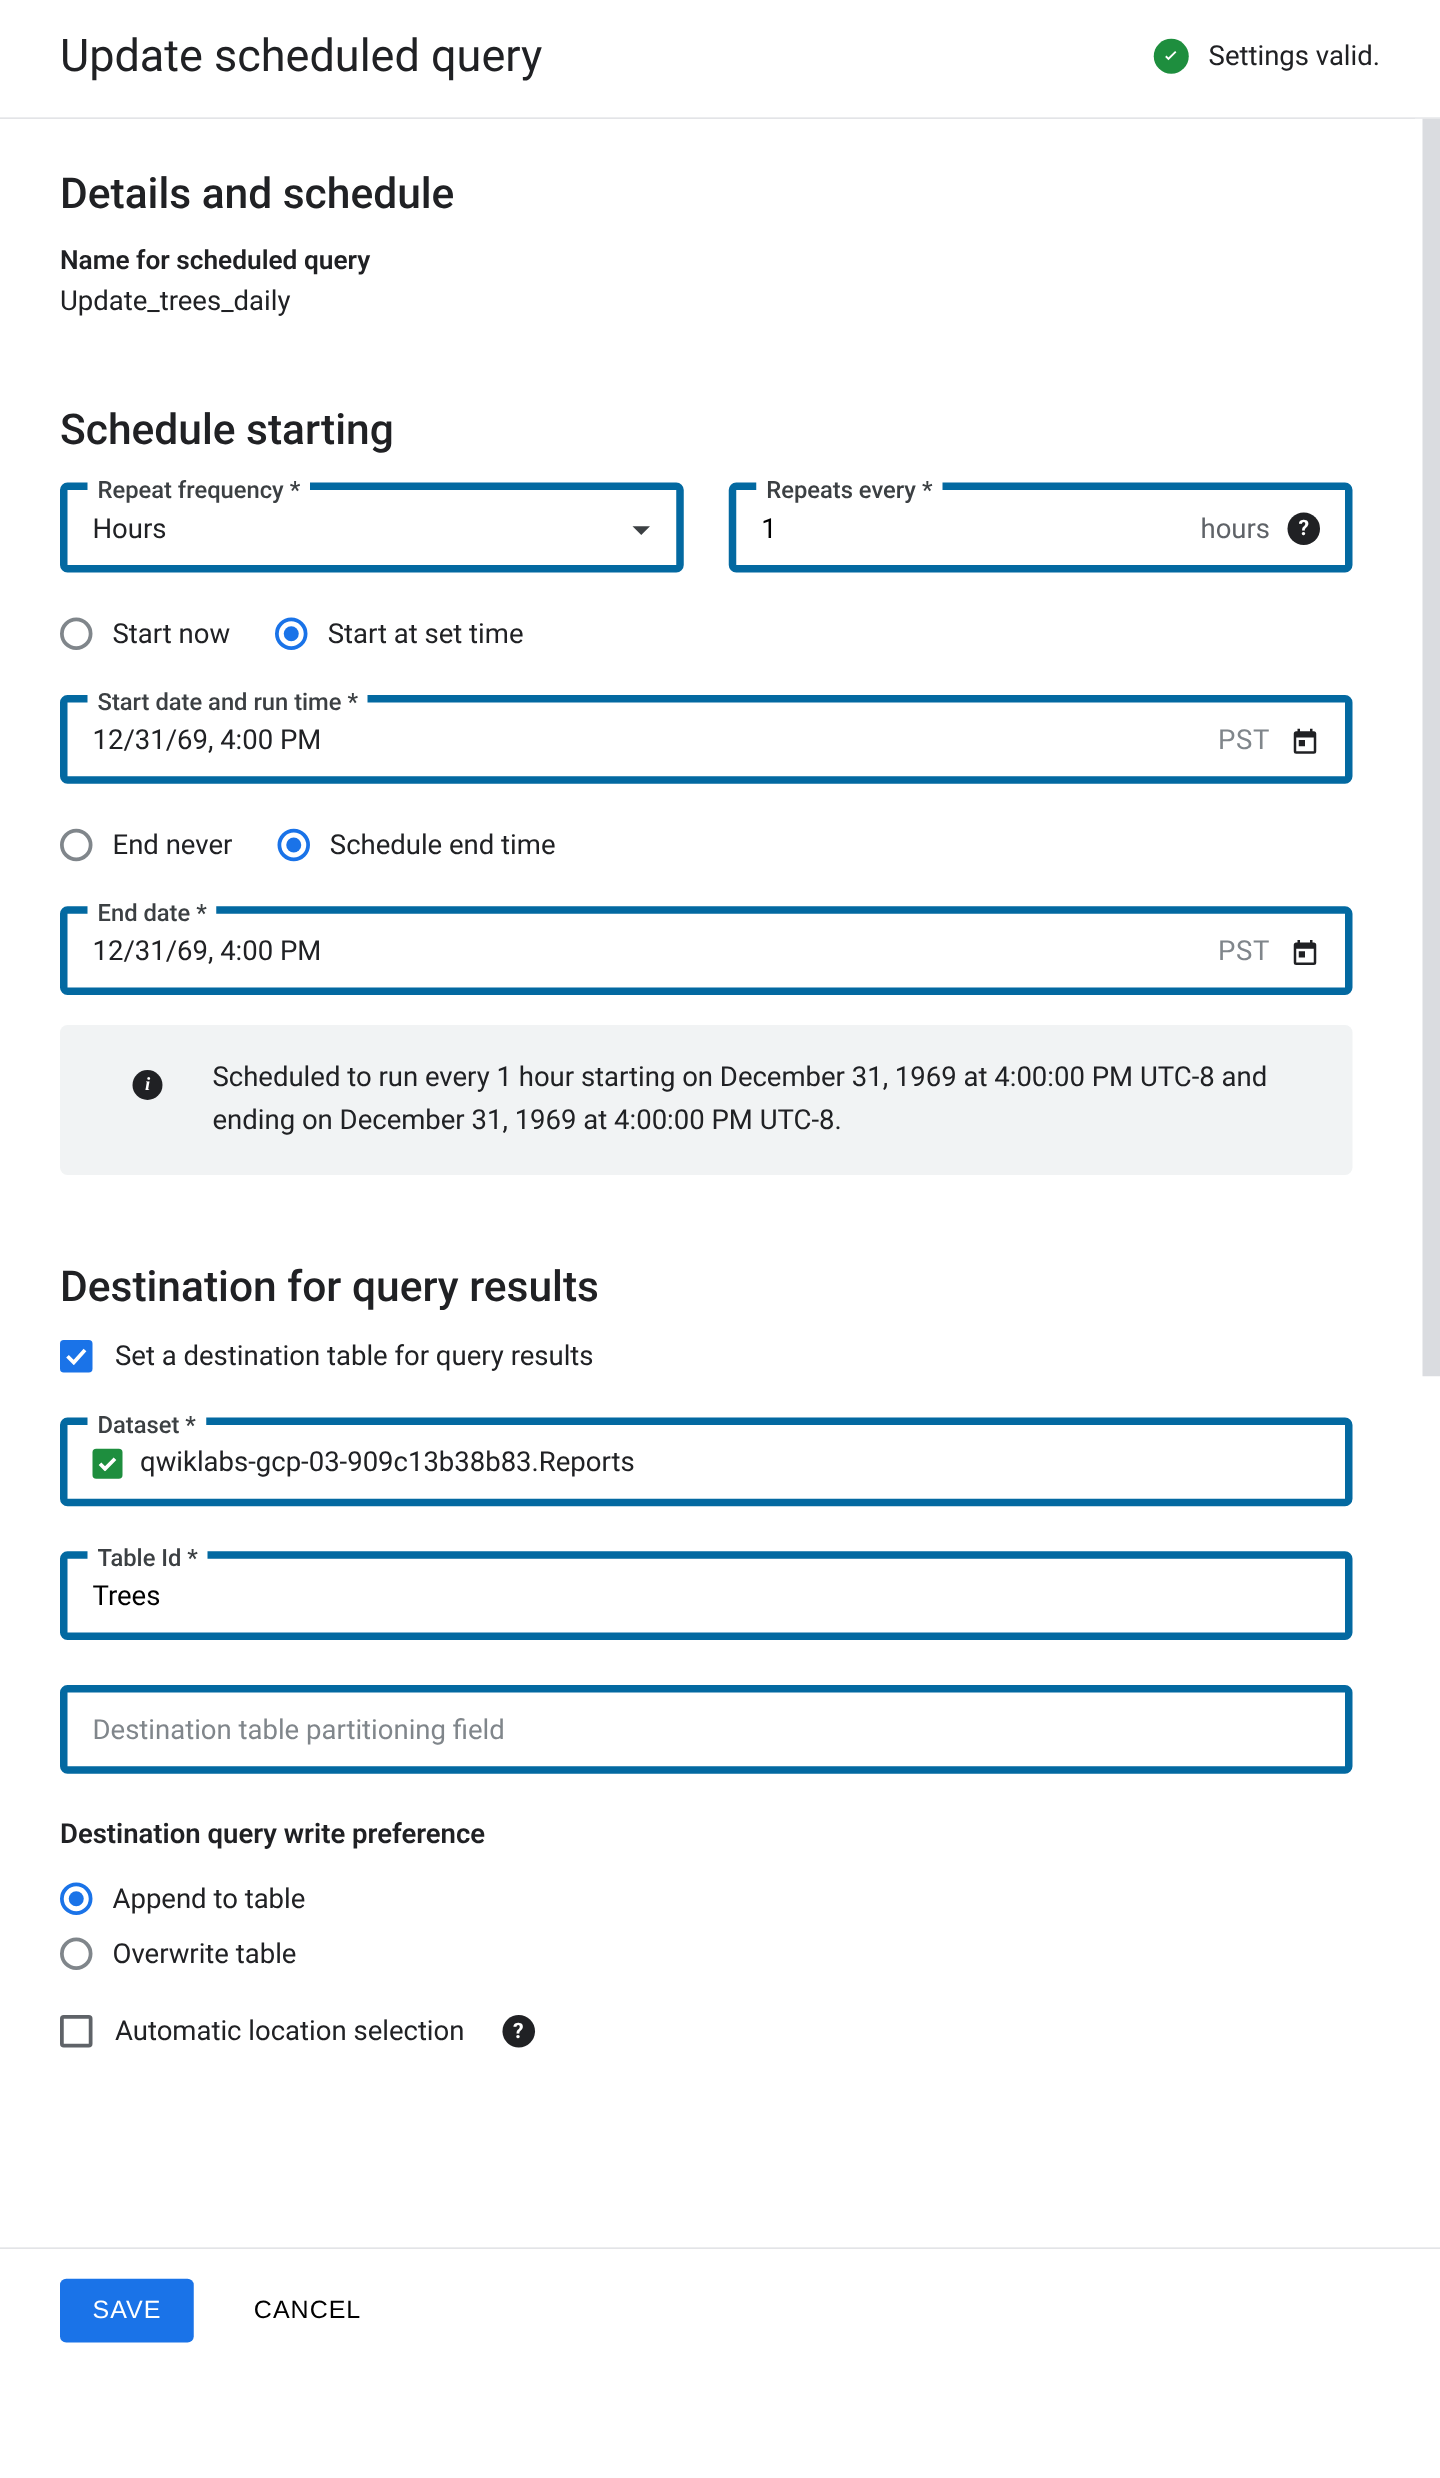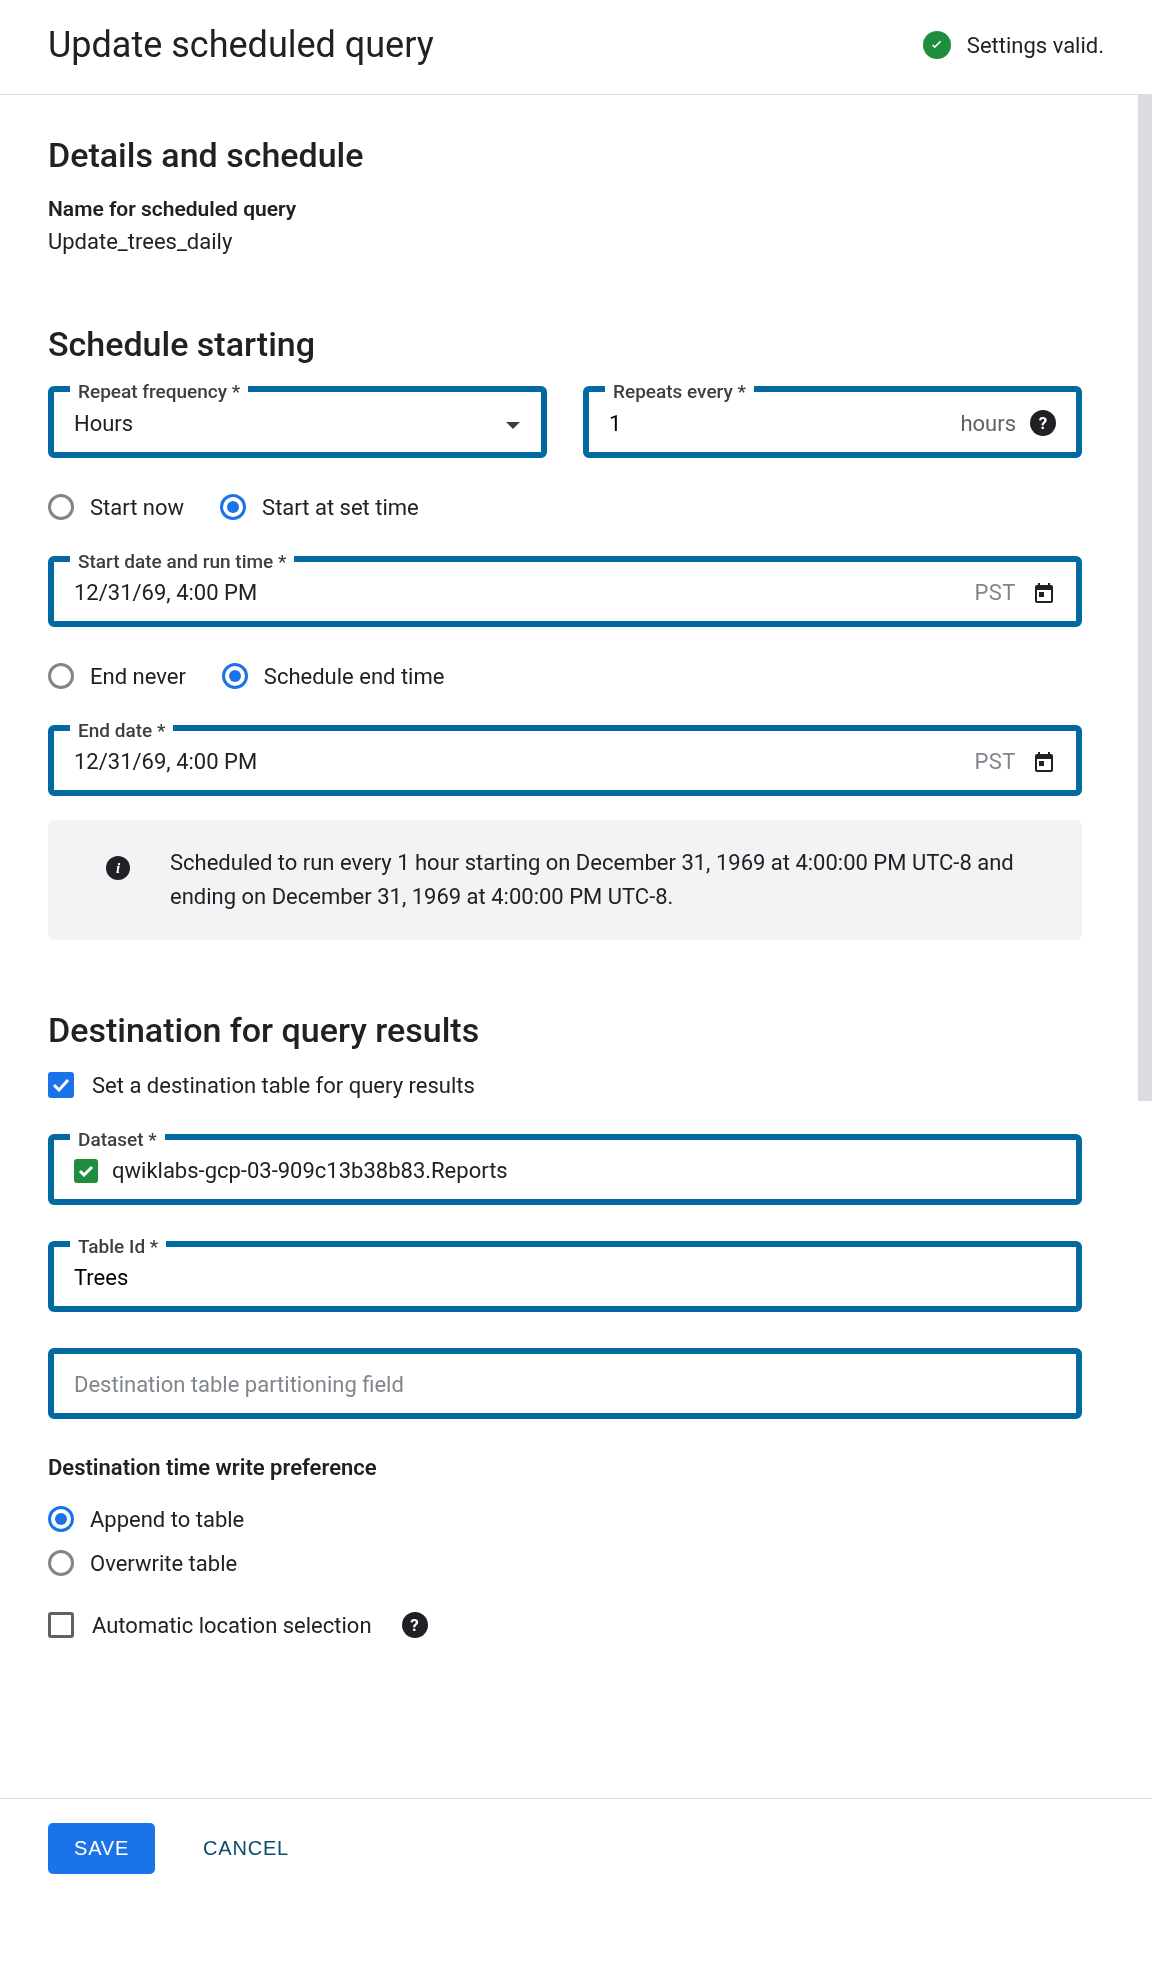--- a/index.html
+++ b/index.html
@@ -72,21 +72,21 @@
   .checkbox svg { width: 18px; height: 14px; fill: none; stroke: #fff; stroke-width: 3; }
 
   .dataset-check { width: 24px; height: 24px; background: #1e8e3e; border-radius: 3px; display:flex; align-items:center; justify-content:center; margin-right: 14px; flex-shrink:0; }
   .dataset-check svg { width: 16px; height: 12px; fill: none; stroke:#fff; stroke-width:3; }
 
   .scrollbar-track { position: absolute; right: 0; top: 0; width: 20px; height: 1006px; background: #fff; }
   .scrollbar-thumb { position: absolute; right: 0; top: 0; width: 14px; height: 1006px; background: #dadce0; border-radius: 0; }
 
   .footer { position: relative; border-top: 1px solid #dadce0; padding: 24px 48px 48px 48px; display: flex; gap: 48px; align-items: center; }
   .btn-save { background: #1a73e8; color: #ffffff; font-size: 20px; font-weight: 500; letter-spacing: 0.8px; padding: 14px 26px; border: none; border-radius: 5px; cursor: pointer; }
-  .btn-cancel { background: none; border: none; font-size: 20px; font-weight: 500; letter-spacing: 0.8px; cursor: pointer; color: #0c4a6e; }
+  .btn-cancel { background: none; border: none; font-size: 20px; font-weight: 500; letter-spacing: 0.8px; cursor: pointer; color: #000000; }
 
   .w-full { width: 100%; }
 </style>
 </head>
 <body>
 
 <div class="header">
   <div class="title">Update scheduled query</div>
   <div class="status">
     <span class="check-circle">
@@ -221,21 +221,21 @@
     </div>
 
     <div class="spacer-md"></div>
 
     <div class="outlined-field w-full">
       <input type="text" placeholder="Destination table partitioning field" style="">
     </div>
 
     <div class="spacer-md"></div>
 
-    <div class="label-bold" style="font-size:22px">Destination time write preference</div>
+    <div class="label-bold" style="font-size:22px">Destination query write preference</div>
 
     <div style="height:18px"></div>
 
     <div class="radio" style="margin-bottom:18px">
       <span class="radio-circle checked"></span>
       <span class="radio-label">Append to table</span>
     </div>
     <div class="radio">
       <span class="radio-circle"></span>
       <span class="radio-label">Overwrite table</span>

